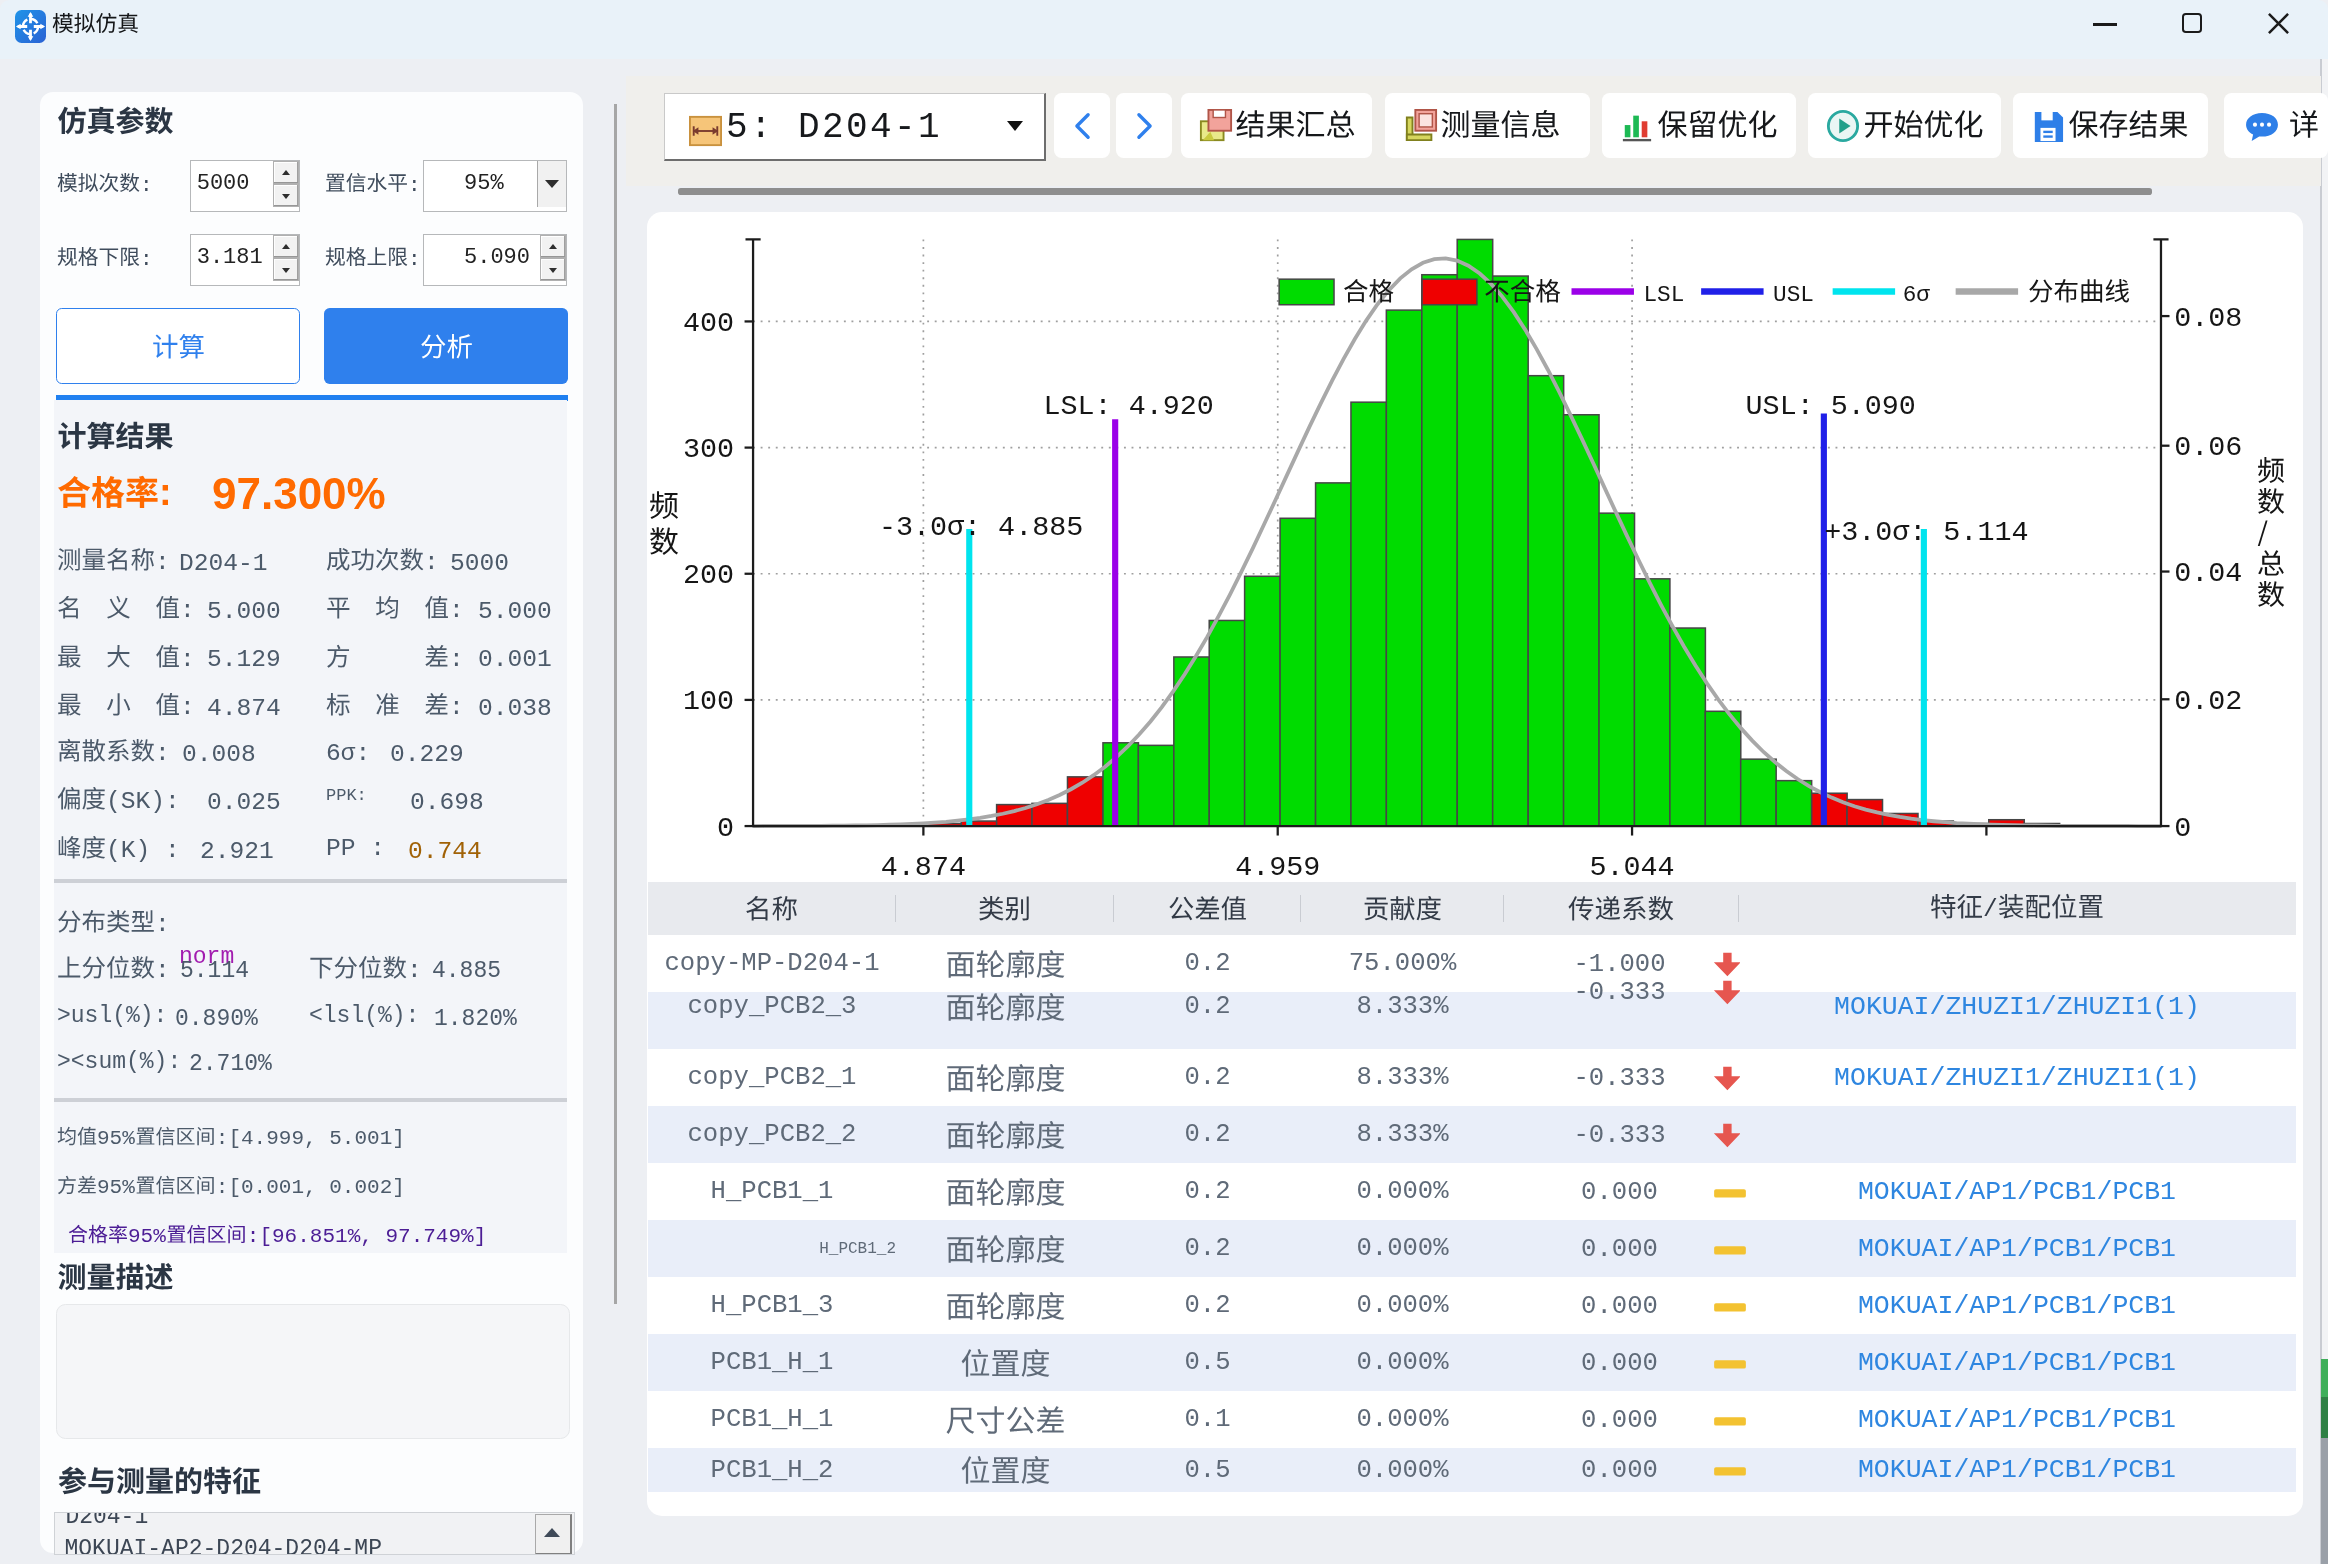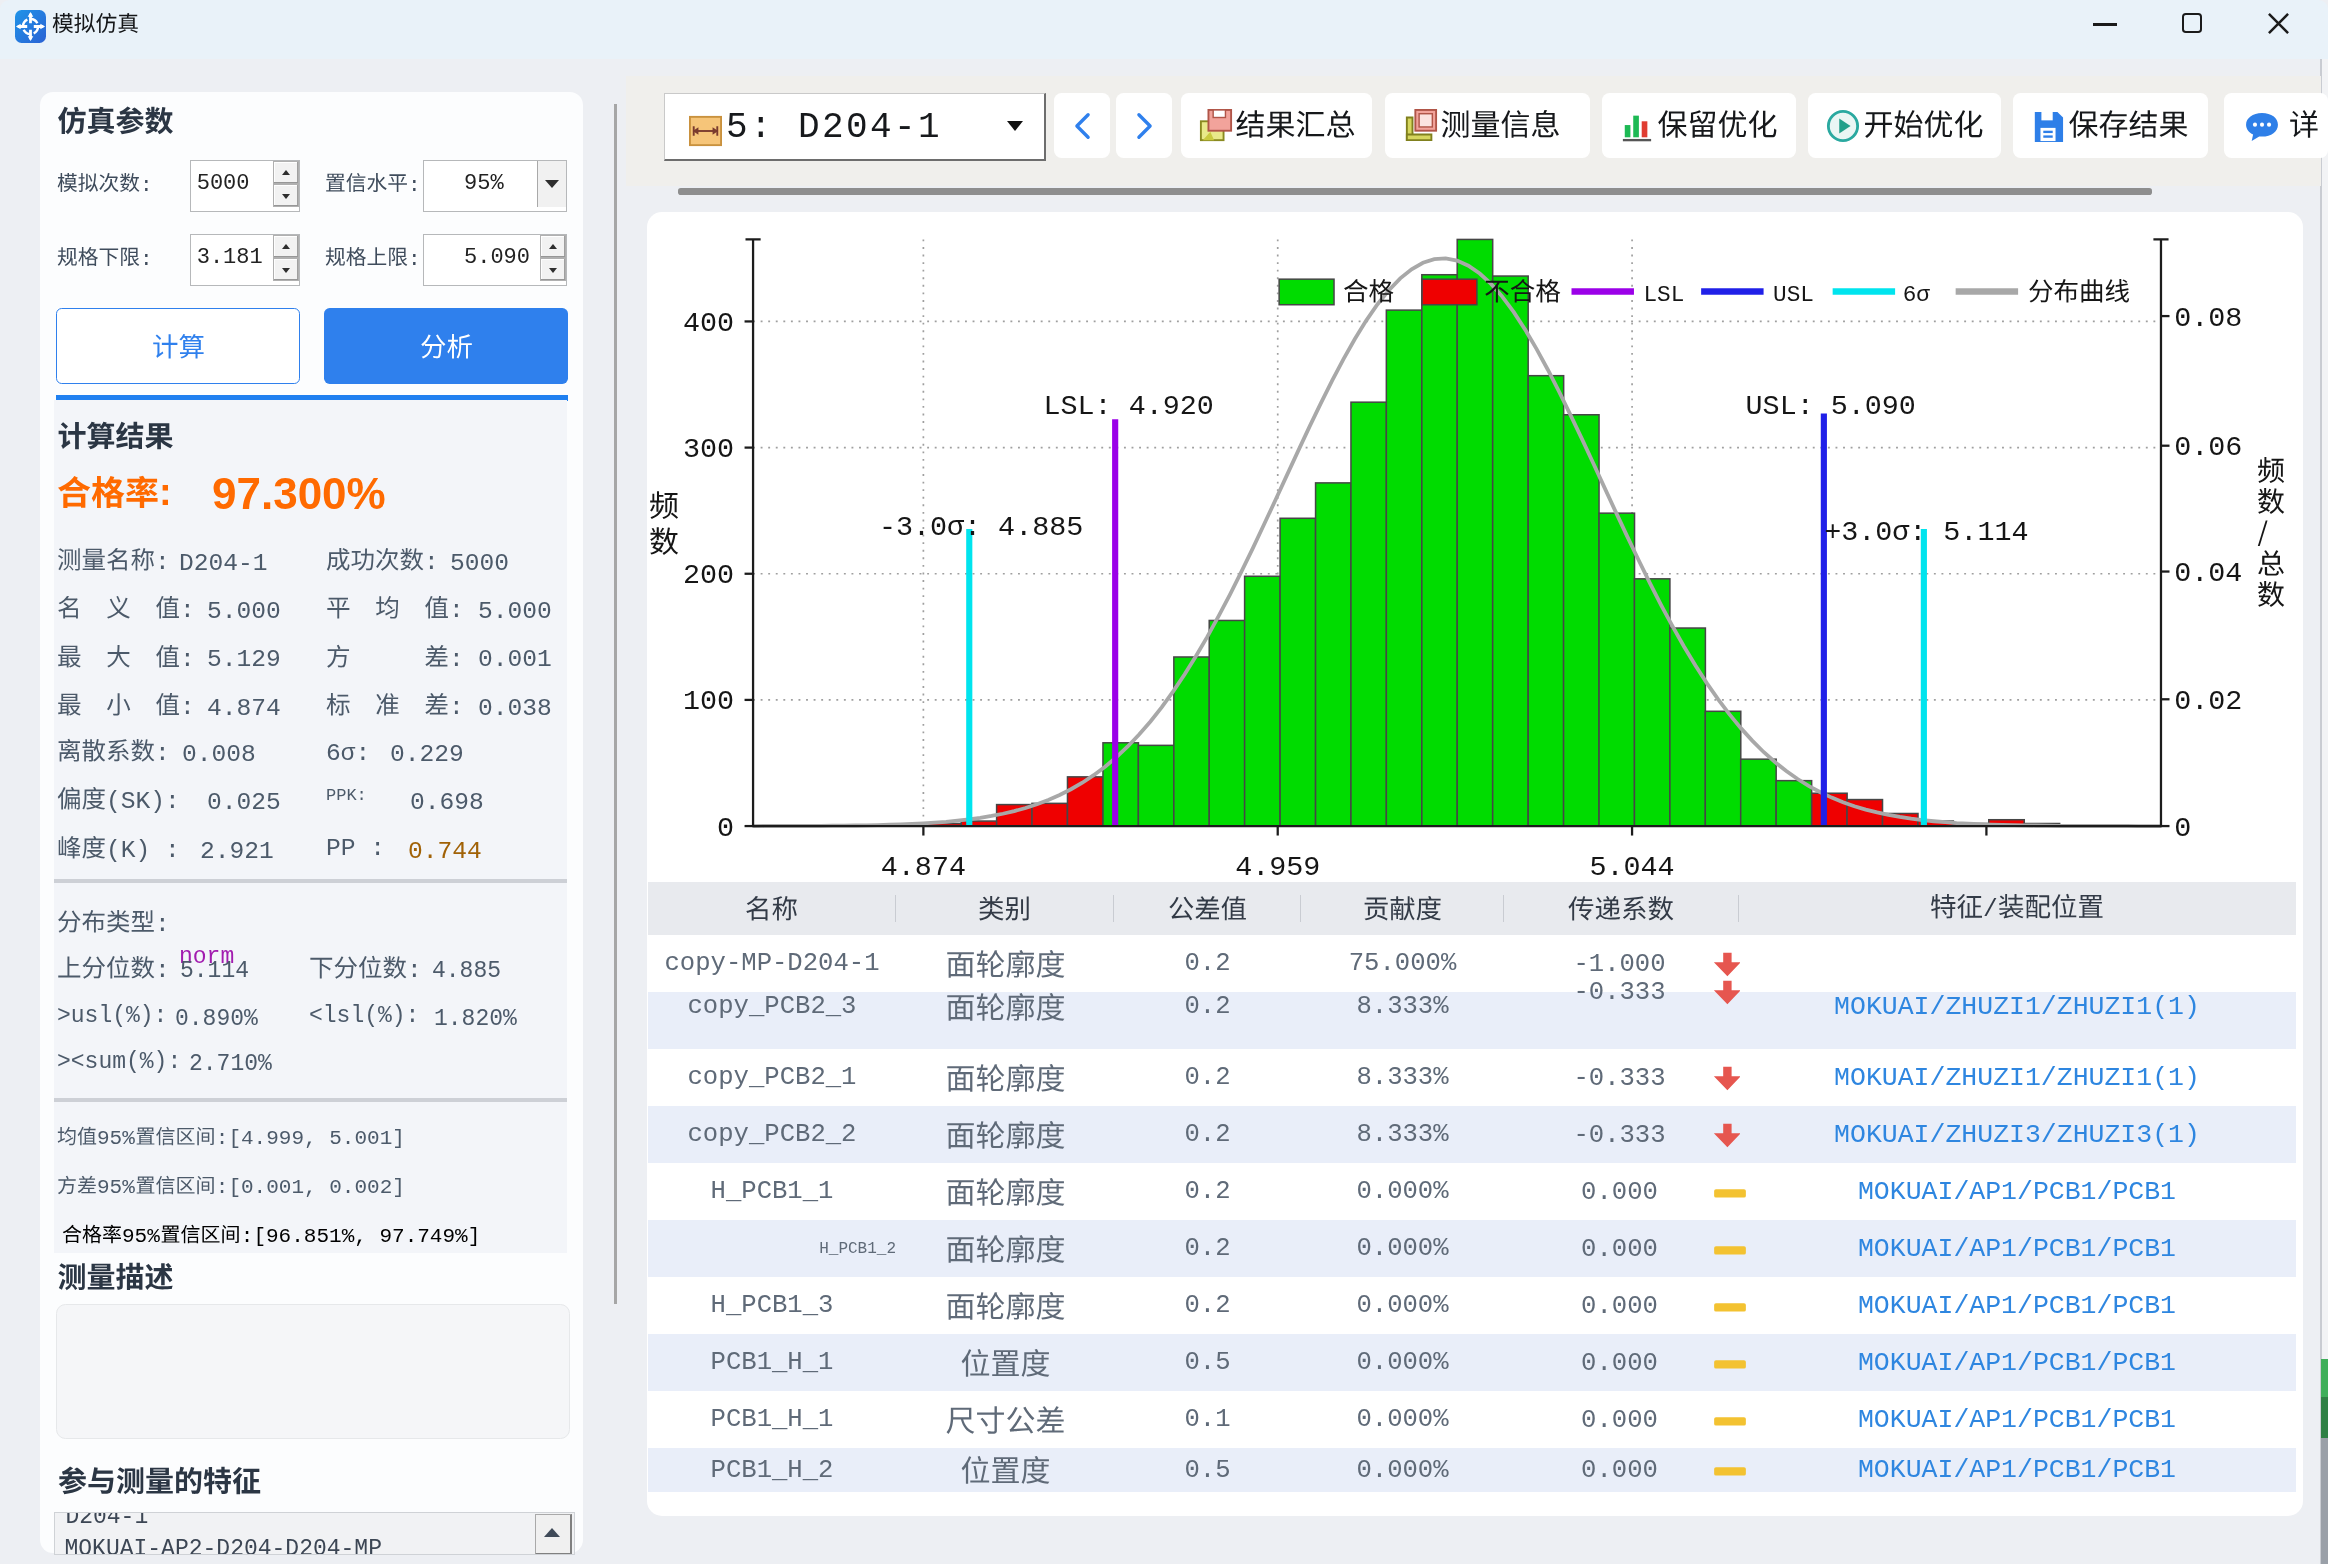--- a/index.html
+++ b/index.html
@@ -355,21 +355,21 @@
     </svg><span class="mono" style="font-size:21px">:[4.999, 5.001]</span></div>
 <div class="abs" style="left:57px;top:1175px;color:#4c5a6a"><svg class="cj" style="width:40px;height:20px;vertical-align:-2.4px;" viewBox="0 -880 2000 1000">
       <use href="#r65b9" x="0"></use>
       <use href="#r5dee" x="1000"></use>
     </svg><span class="mono" style="font-size:21px">95%</span><svg class="cj" style="width:81px;height:20px;vertical-align:-2.4px;" viewBox="0 -880 4000 1000">
       <use href="#r7f6e" x="0"></use>
       <use href="#r4fe1" x="1000"></use>
       <use href="#r533a" x="2000"></use>
       <use href="#r95f4" x="3000"></use>
     </svg><span class="mono" style="font-size:21px">:[0.001, 0.002]</span></div>
-<div class="abs" style="left:62px;top:1224px;color:#000000"><svg class="cj" style="width:60px;height:20px;vertical-align:-2.4px;" viewBox="0 -880 3000 1000">
+<div class="abs" style="left:68px;top:1224px;color:#4c1d95"><svg class="cj" style="width:60px;height:20px;vertical-align:-2.4px;" viewBox="0 -880 3000 1000">
       <use href="#r5408" x="0"></use>
       <use href="#r683c" x="1000"></use>
       <use href="#r7387" x="2000"></use>
     </svg><span class="mono" style="font-size:21px">95%</span><svg class="cj" style="width:81px;height:20px;vertical-align:-2.4px;" viewBox="0 -880 4000 1000">
       <use href="#r7f6e" x="0"></use>
       <use href="#r4fe1" x="1000"></use>
       <use href="#r533a" x="2000"></use>
       <use href="#r95f4" x="3000"></use>
     </svg><span class="mono" style="font-size:21px">:[96.851%, 97.749%]</span></div>
 <div class="abs" style="left:57px;top:1262px;color:#2b3644"><svg class="cj" style="width:117px;height:29px;vertical-align:-3.5px;" viewBox="0 -880 4000 1000">
@@ -727,21 +727,20 @@
           <use href="#r5ea6" x="3000"></use>
         </svg></div>
       <div class="mono" style="width:187px;text-align:center;font-size:25.6px;color:#5f6a78">0.2</div>
       <div class="mono" style="width:203px;text-align:center;font-size:25.6px;color:#5f6a78">8.333%</div>
       <div style="width:235px;position:relative">
         <span class="mono" style="position:absolute;left:35px;top:-14px;width:161px;text-align:center;font-size:25.6px;color:#5f6a78">-0.333</span>
         <span style="position:absolute;left:208px;top:-14px"><svg width="28" height="28" viewBox="0 0 30 30" style="vertical-align:-7.6px">
             <path d="M12 3h9v10h10L16.5 28 2 13h10z" fill="#e6564f"></path>
           </svg></span>
       </div>
-      <div class="mono" style="width:556px;text-align:center;font-size:26.5px;color:#2e86e0">MOKUAI/ZHUZI3/ZHUZI3(1)</div>
     </div>
     <div style="display:flex;height:57px;background:#fff;align-items:center">
       <div class="mono" style="width:248px;text-align:center;font-size:25.6px;color:#5f6a78">H_PCB1_1</div>
       <div style="width:218px;text-align:center;color:#5f6a78"><svg class="cj" style="width:121px;height:30px;vertical-align:-3.6px;" viewBox="0 -880 4000 1000">
           <use href="#r9762" x="0"></use>
           <use href="#r8f6e" x="1000"></use>
           <use href="#r5ed3" x="2000"></use>
           <use href="#r5ea6" x="3000"></use>
         </svg></div>
       <div class="mono" style="width:187px;text-align:center;font-size:25.6px;color:#5f6a78">0.2</div>

